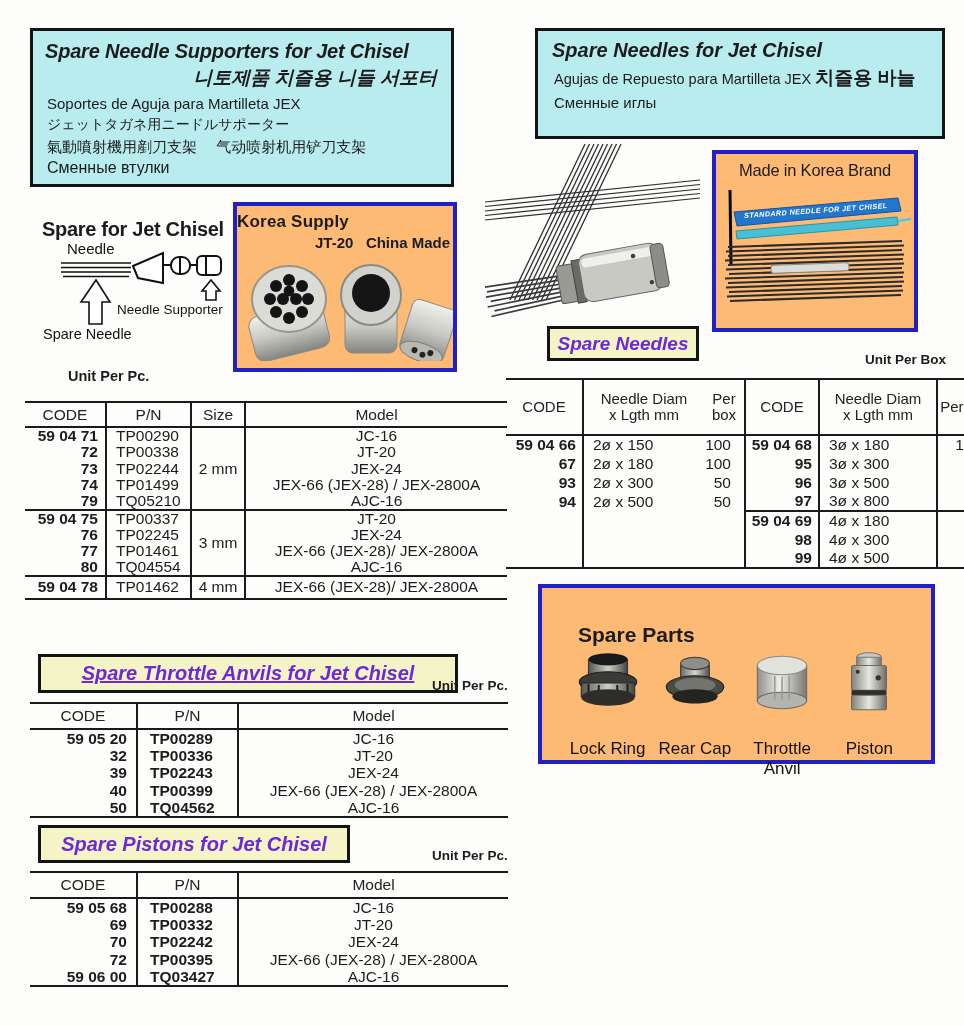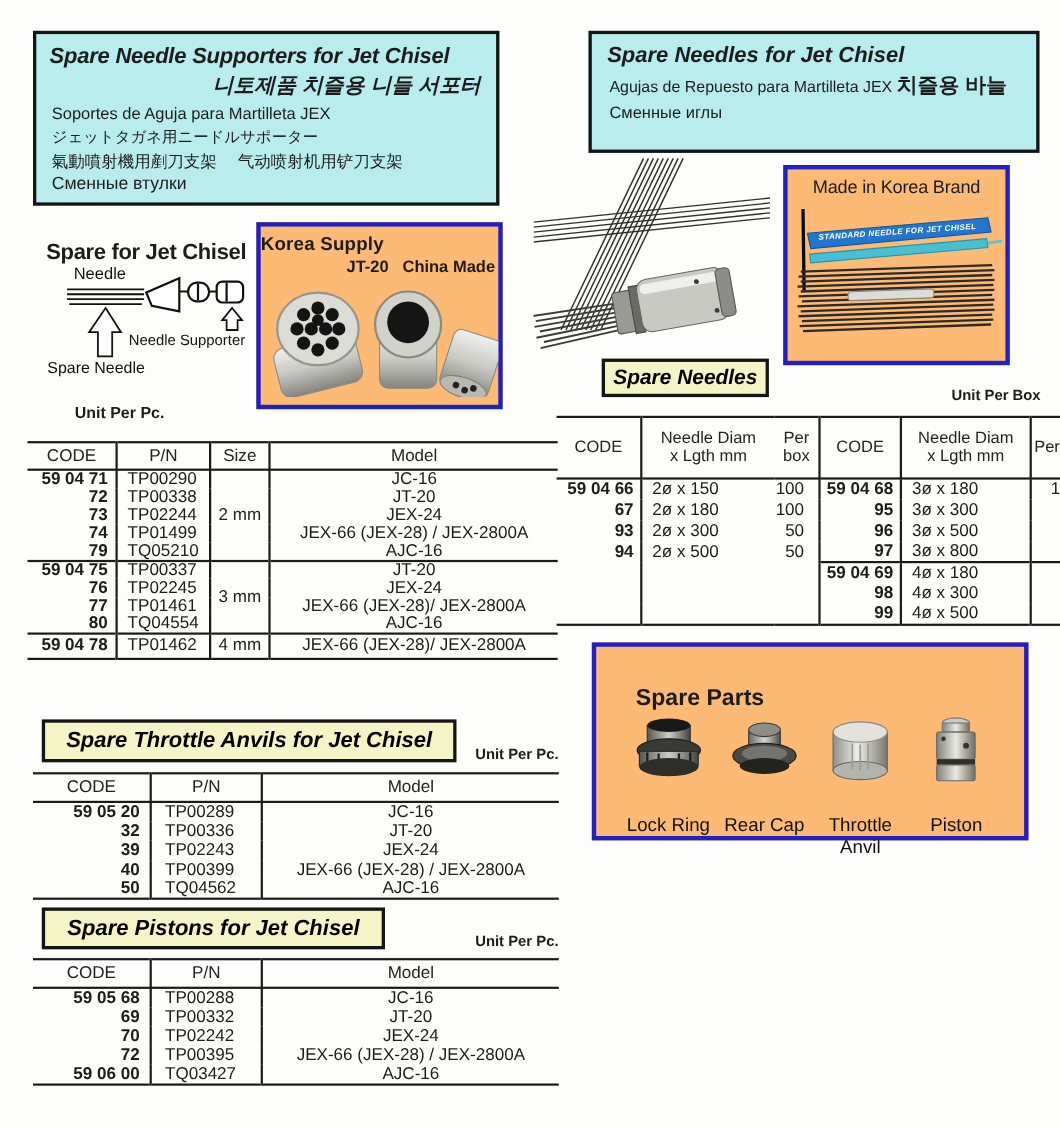--- a/index.html
+++ b/index.html
@@ -4,21 +4,21 @@
 <style>
   html,body{margin:0;padding:0;background:#ffffff;}
   .page{position:relative;width:964px;height:1026px;background:#fdfdfb;overflow:hidden;
         font-family:"Liberation Sans","DejaVu Sans",sans-serif;color:#1c1c1c;}
   .abs{position:absolute;}
   
   .cyanbox{background:#b9ecef;border:3px solid #141414;box-sizing:border-box;}
   .bluebox{border:4px solid #2220c0;background:#fdba74;box-sizing:border-box;}
   .ylabel{background:#f4f4c6;border:3px solid #141414;box-sizing:border-box;
           display:flex;align-items:center;justify-content:center;
-          font-weight:bold;font-style:italic;font-size:20px;color:#000000;}
+          font-weight:bold;font-style:italic;font-size:20px;color:#6d28d9;}
   
   .hl-title{font-weight:bold;font-style:italic;font-size:20px;letter-spacing:-0.2px;padding:9px 0 0 12px;}
   .hl-kor{font-weight:bold;font-style:italic;font-size:19px;text-align:right;padding:2px 14px 0 0;}
   .hl-small{font-size:14.5px;padding:4px 0 0 14px;}
   .hr-title{font-weight:bold;font-style:italic;font-size:20px;padding:8px 0 0 14px;}
   .hr-line{font-size:14.5px;padding:3px 0 0 16px;}
   .hr-kor{font-weight:bold;font-size:19px;font-style:normal;}
   
   .diagram-title{font-weight:bold;font-size:20px;letter-spacing:-0.3px;}
   .unit-note{font-size:13.5px;font-weight:600;}
@@ -57,21 +57,21 @@
   #needles-table .br{border-right:2px solid #1a1a1a;}
   #needles-table td.bt{border-top:2px solid #1a1a1a;}
   
   .simple-table{width:478px;border-top:2px solid #1a1a1a;border-bottom:2px solid #1a1a1a;}
   .simple-table th{font-size:15.5px;height:24px;border-bottom:2px solid #1a1a1a;}
   .simple-table th.t0{width:106px;border-right:2px solid #1a1a1a;}
   .simple-table th.t1{width:99px;border-right:2px solid #1a1a1a;}
   .simple-table tbody tr{height:17.6px;}
   .simple-table td{font-size:15.5px;line-height:1;}
   .simple-table td.code{font-weight:bold;text-align:right;padding-right:9px;border-right:2px solid #1a1a1a;}
-  .simple-table td.pn{text-align:left;padding-left:12px;border-right:2px solid #1a1a1a;}
+  .simple-table td.pn{text-align:left;padding-left:12px;border-right:2px solid #1a1a1a;font-weight:bold;}
   .simple-table td.model{text-align:center;}
   
   .ks-line1{font-weight:bold;font-size:17px;text-align:left;padding-top:6px;letter-spacing:0.2px;}
   .ks-line2{font-weight:bold;font-size:15px;padding:2px 0 0 78px;}
   
   .mik-title{font-size:16.5px;text-align:center;padding-top:7px;letter-spacing:-0.2px;}
   
   .sp-title{font-weight:bold;font-size:21px;padding:12px 0 0 36px;margin-top:23px;}
   .sp-items{display:flex;justify-content:space-between;padding:4px 18px 0 22px;}
   .sp-item{width:92px;text-align:center;}
@@ -472,21 +472,21 @@
           <rect x="18" y="38" width="34" height="5" fill="#2e2e2a"></rect>
           <rect x="18" y="43" width="34" height="14" rx="2" fill="url(#g-pi)" stroke="#6a6a64"></rect>
           <circle cx="44" cy="26" r="2.6" fill="#33332f"></circle>
             <circle cx="24" cy="20" r="2" fill="#33332f"></circle>
         </svg>
         <div class="lbl">Piston</div>
       </div>
     </div>
   </div>
 
-  <div class="abs ylabel" style="left:38px;top:654px;width:377px;height:39px;">Spare Throttle Anvils for Jet Chisel</div>
+  <div class="abs ylabel" style="left:38px;top:654px;width:420px;height:39px;text-decoration:underline;">Spare Throttle Anvils for Jet Chisel</div>
   <div class="abs unit-note" style="left:432px;top:678px;">Unit Per Pc.</div>
   <table id="throttle-table" class="abs simple-table" style="left:30px;top:702px;">
       <thead>
         <tr>
           <th class="t0">CODE</th>
           <th class="t1">P/N</th>
           <th class="t2">Model</th>
         </tr>
       </thead>
       <tbody>

